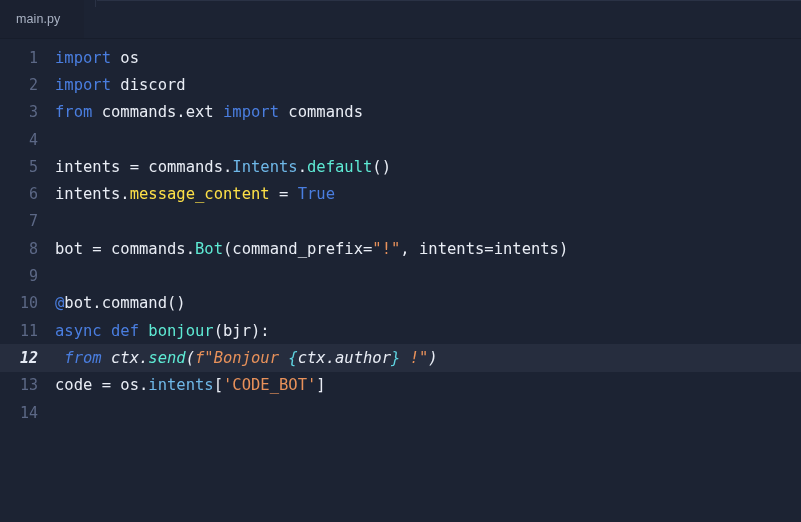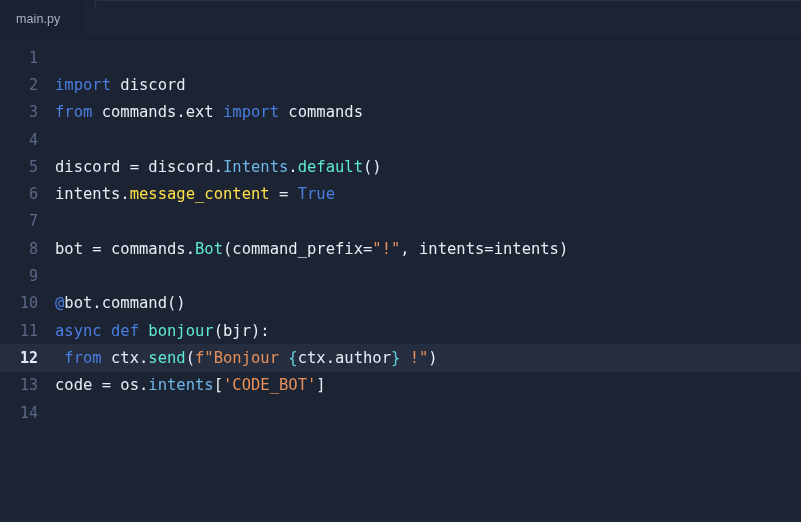--- a/index.html
+++ b/index.html
@@ -84,20 +84,21 @@
   .line {
     display: flex;
     align-items: center;
     height: 27.3px;
     width: 100%;
     box-sizing: border-box;
     white-space: pre;
   }
   .line.active {
     background: #262d3e;
+    font-style: italic;
   }
 
   .lineno {
     width: 38px;
     flex: none;
     text-align: right;
     padding-right: 0;
     font-family: "DejaVu Sans Mono", monospace;
     font-size: 15px;
     color: #5c6886;
@@ -136,40 +137,41 @@
     <div class="tab">
       <span class="tab-label">main.py</span>
     </div>
     <div class="tabbar-filler"></div>
   </div>
 
   <div class="editor">
 
     <div class="line">
       <span class="lineno">1</span>
+      <span class="code"><span class="t-kw">import</span> <span class="t-plain">os</span></span>
     </div>
 
     <div class="line">
       <span class="lineno">2</span>
       <span class="code"><span class="t-kw">import</span> <span class="t-plain">discord</span></span>
     </div>
 
     <div class="line">
       <span class="lineno">3</span>
       <span class="code"><span class="t-kw">from</span> <span class="t-plain">commands.ext</span> <span class="t-kw">import</span> <span class="t-plain">commands</span></span>
     </div>
 
     <div class="line">
       <span class="lineno">4</span>
       <span class="code"></span>
     </div>
 
     <div class="line">
       <span class="lineno">5</span>
-      <span class="code"><span class="t-plain">discord = discord.</span><span class="t-cls">Intents</span><span class="t-plain">.</span><span class="t-def">default</span><span class="t-punc">()</span></span>
+      <span class="code"><span class="t-plain">intents = commands.</span><span class="t-cls">Intents</span><span class="t-plain">.</span><span class="t-def">default</span><span class="t-punc">()</span></span>
     </div>
 
     <div class="line">
       <span class="lineno">6</span>
       <span class="code"><span class="t-plain">intents.</span><span class="t-attr">message_content</span><span class="t-plain"> = </span><span class="t-kw">True</span></span>
     </div>
 
     <div class="line">
       <span class="lineno">7</span>
       <span class="code"></span>

